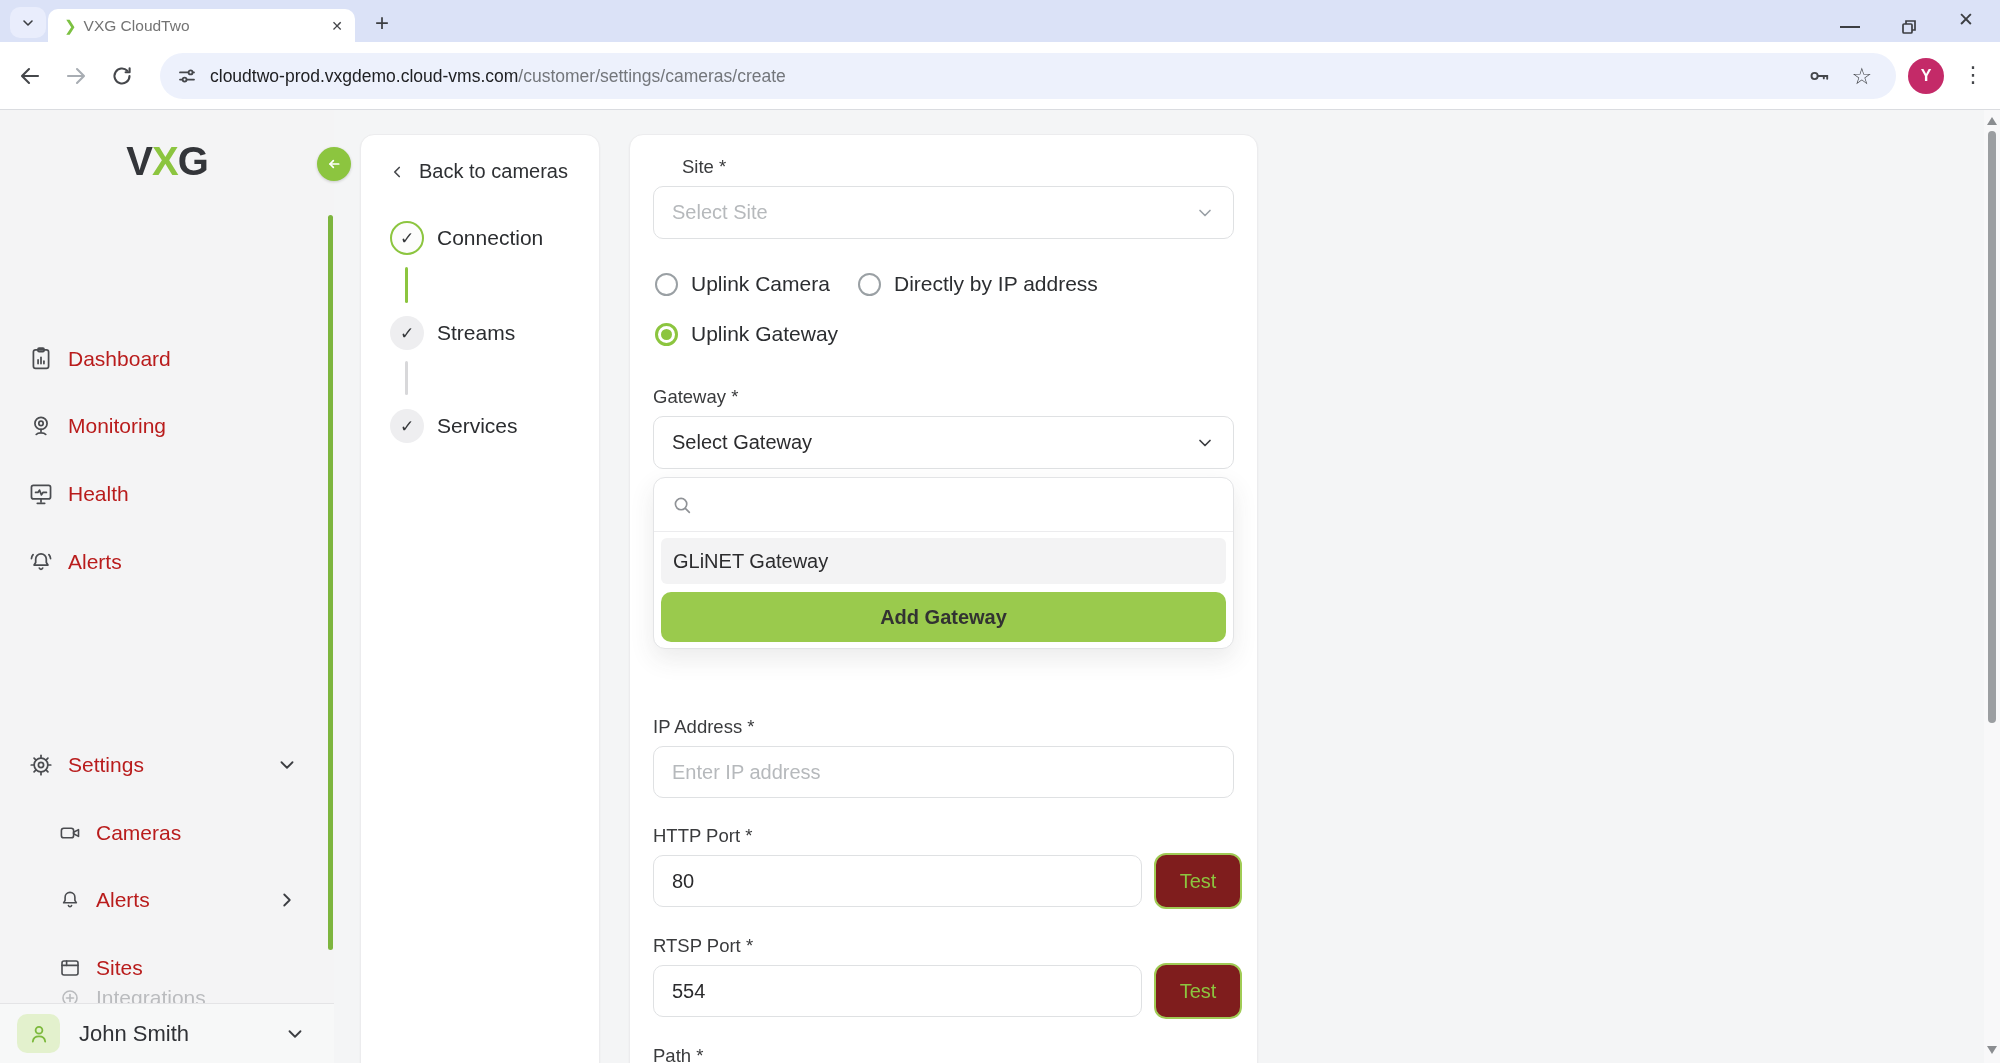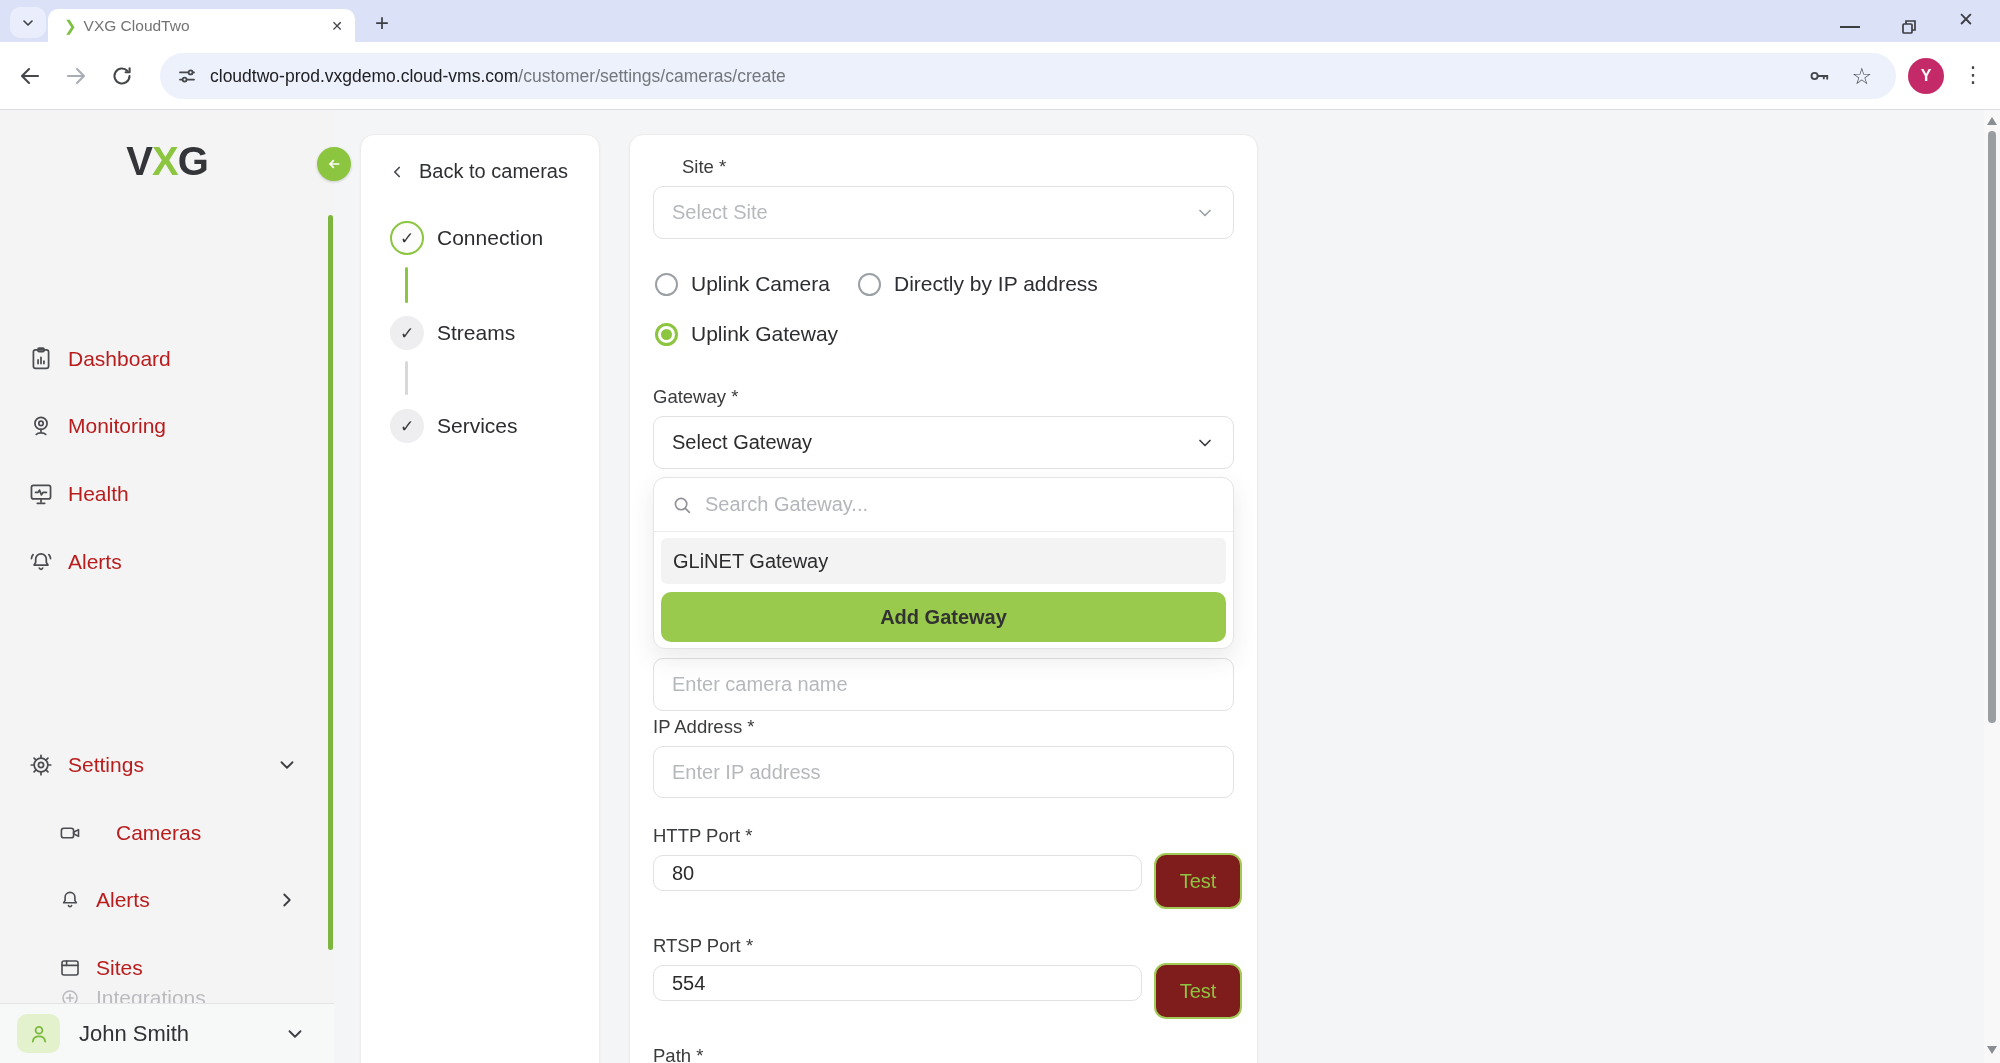--- a/index.html
+++ b/index.html
@@ -93,21 +93,21 @@
                background:#fff; display:flex; align-items:center; }
   .selectbox .val { margin-left:18px; font-size:20px; flex:1; }
   .val.ph { color:#b6b9bc; }
   .val.dark { color:#2c2c2e; }
   .selectbox .chev { margin-right:18px; }
 
   .txtinput { width:581px; height:53px; border:1px solid #dfe1e3; border-radius:10px;
               background:#fff; font-size:20px; color:#2b2b2d; padding-left:18px;
               font-family:inherit; outline:none; }
   .txtinput::placeholder { color:#b6b9bc; }
-  .txtinput.short { width:489px; height:36px; }
+  .txtinput.short { width:489px; height:52px; }
 
   .radio-group { display:flex; align-items:center; }
   .radio { width:23px; height:23px; border-radius:50%; border:2px solid #9aa0a4; background:#fff; }
   .radio.on { border:3px solid #8cc53f; position:relative; }
   .radio.on::after { content:""; position:absolute; left:3px; top:3px; width:11px; height:11px;
                      border-radius:50%; background:#8cc53f; }
   .radio-label { margin-left:13px; font-size:21px; color:#2c2e31; }
 
   .dropdown-panel { left:653px; top:477px; width:581px; border:1px solid #e3e4e6; border-radius:12px;
                     background:#fff; box-shadow:0 10px 24px rgba(60,60,60,.10); z-index:6; }
@@ -285,21 +285,21 @@
     </span>
     <span class="nav-label">Settings</span>
     <span class="nav-spacer"></span>
     <span class="nav-chevron">
       <svg width="22" height="22" viewBox="0 0 24 24" fill="none" stroke="#3c3e42" stroke-width="2" stroke-linecap="round" stroke-linejoin="round">
           <path d="M6 9l6 6 6-6"></path>
         </svg>
     </span>
   </div>
 
-  <div class="abs nav-row sub" style="top:805px;gap:20px;">
+  <div class="abs nav-row sub" style="top:805px;">
     <span class="ic">
       <svg width="24" height="24" viewBox="0 0 24 24" fill="none" stroke="#4a4c50" stroke-width="1.6" stroke-linecap="round" stroke-linejoin="round">
           <rect x="3.4" y="7.2" width="12.2" height="9.6" rx="2.4"></rect>
           <path d="M15.6 11.2l4.9-2.6v6.8l-4.9-2.6z"></path>
         </svg>
     </span>
     <span class="nav-label">Cameras</span>
   </div>
 
   <div class="abs nav-row sub" style="top:872px;">
@@ -426,27 +426,25 @@
         </svg>
     </span>
   </div>
 
   <div class="abs dropdown-panel">
     <div class="dd-search">
       <svg width="22" height="22" viewBox="0 0 24 24" fill="none" stroke="#8f9296" stroke-width="1.8" stroke-linecap="round" stroke-linejoin="round">
           <circle cx="11" cy="11" r="6.2"></circle>
           <path d="M15.6 15.6L20 20"></path>
         </svg>
-      <input class="dd-search-input" placeholder="Search Gateway..." style="">
     </div>
     <div class="dd-option">GLiNET Gateway</div>
     <div class="dd-add-btn">Add Gateway</div>
   </div>
 
-  <input class="abs txtinput" style="left: 653px; top: 658px;" placeholder="Enter camera name">
 
   <div class="abs f-label" style="left:653px; top:716px;">IP Address *</div>
   <input class="abs txtinput" style="left: 653px; top: 746px; height: 52px;" placeholder="Enter IP address">
 
   <div class="abs f-label" style="left:653px; top:825px;">HTTP Port *</div>
   <input class="abs txtinput short" style="left: 653px; top: 855px;" value="80">
   <div class="abs test-btn" style="left:1154px; top:853px;">Test</div>
 
   <div class="abs f-label" style="left:653px; top:935px;">RTSP Port *</div>
   <input class="abs txtinput short" style="left: 653px; top: 965px;" value="554">

